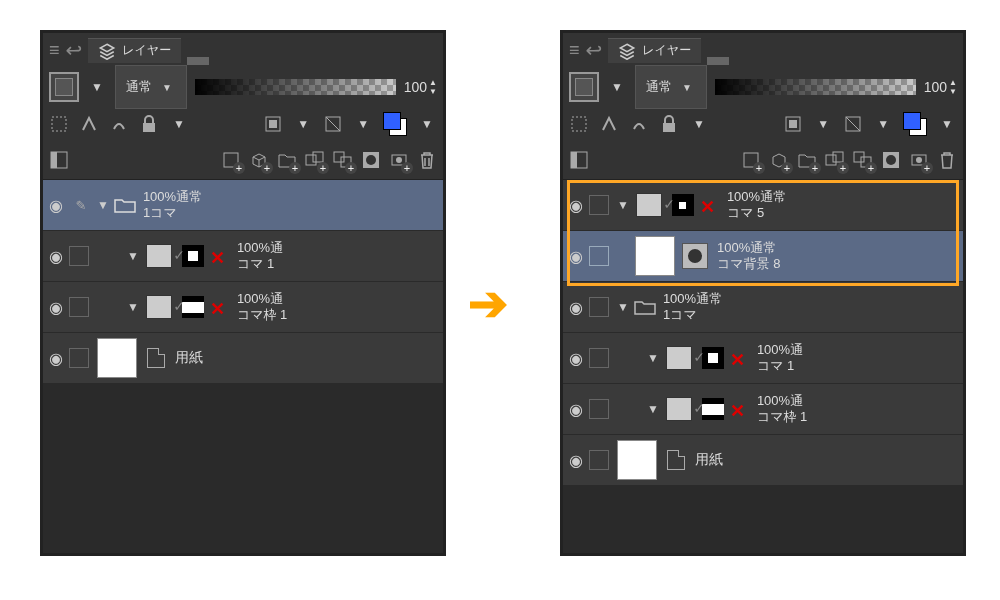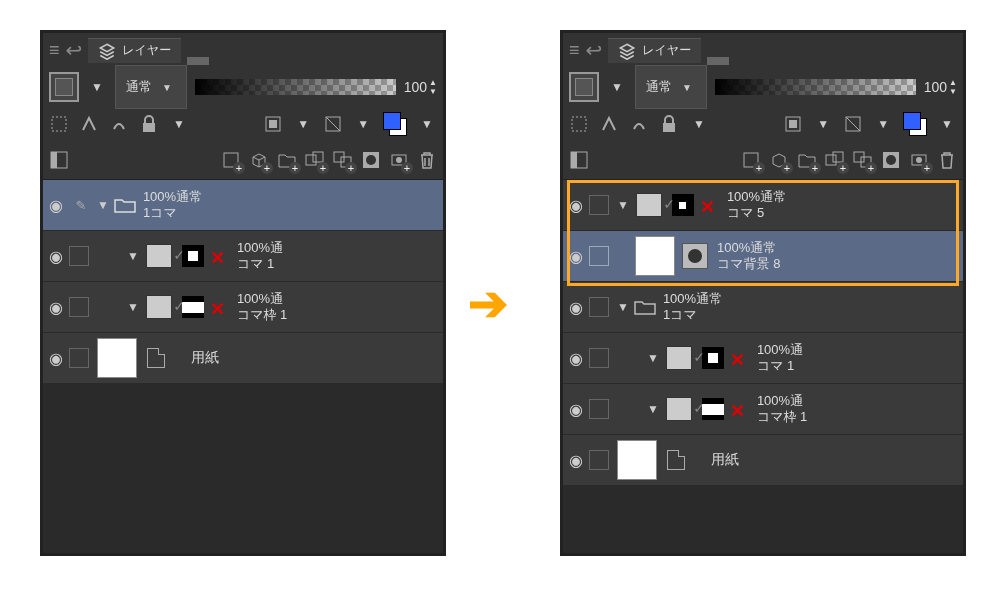--- a/index.html
+++ b/index.html
@@ -57,21 +57,21 @@
   .mask .innerS { width:7px; height:7px; background:#fff; }
   .mask .half { width:22px; height:11px; background:#fff; }
   .ruler-x { position:relative; width:18px; height:18px; margin:0 3px; }
   .ruler-x::before { content:"✕"; color:#d00; position:absolute; left:0; top:0; font-size:18px; font-weight:bold; }
   .textstack { display:flex; flex-direction:column; justify-content:center; line-height:16px; font-size:13px; margin-left:6px; white-space:nowrap; }
   .bthumb { width:38px; height:38px; background:#fff; border:1px solid #888; margin:0 4px; }
   .ballicon { width:24px; height:24px; background:#bbb; border:1px solid #555; display:flex; align-items:center; justify-content:center; margin:0 3px; position:relative; }
   .ballicon::after { content:""; width:14px; height:14px; background:#333; border-radius:50%; display:block; }
   .paper { width:16px; height:18px; border:1px solid #aaa; position:relative; margin:0 6px; }
   .paper::after { content:""; position:absolute; right:-1px; top:-1px; width:6px; height:6px; background:#3a3a3a; border-left:1px solid #aaa; border-bottom:1px solid #aaa; }
-  .lbl { font-size:14px; margin-left:20px; }
+  .lbl { font-size:14px; margin-left:4px; }
 
   .plus-badge { position:relative; }
   .plus-badge::after { content:"+"; position:absolute; right:-4px; bottom:-4px; font-size:11px; background:#444; color:#eee; width:12px; height:12px; border-radius:50%; display:flex; align-items:center; justify-content:center; }
 
   svg { display:block; }
 </style>
 </head>
 <body>
 
 <div class="stage">

